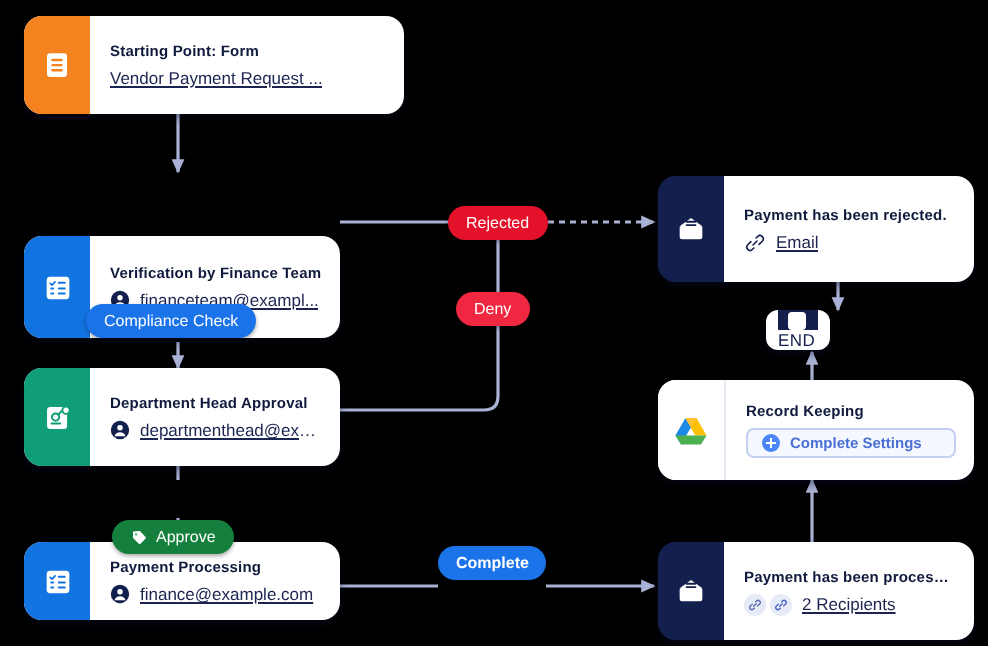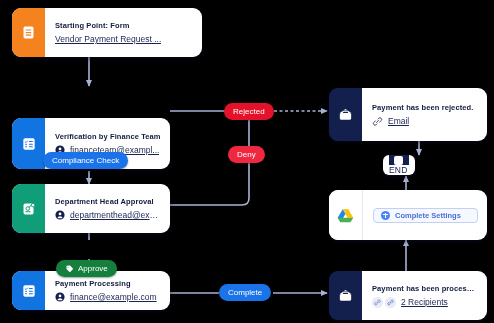--- a/index.html
+++ b/index.html
@@ -351,20 +351,21 @@
   <div class="node plain" style="left:329px;top:190px;width:158px;height:50px;">
     <div class="icon-pane">
       <svg width="17" height="15" viewBox="0 0 24 21">
         <path d="M8 1.5 L16 1.5 L23 13.6 L15 13.6 z" fill="#ffc107"></path>
         <path d="M8 1.5 L1 13.6 L5 20 L12 7.9 z" fill="#1e88e5"></path>
         <path d="M1 13.6 L23 13.6 L19 20 L5 20 z" fill="#4caf50"></path>
         <path d="M8 1.5 L16 1.5 L12 7.9 z" fill="#fbc02d"></path>
       </svg>
     </div>
     <div class="body">
+      <div class="title">Record Keeping</div>
       <div class="cs-btn">
         <span class="plus"></span>
         <span>Complete Settings</span>
       </div>
     </div>
   </div>
 
   <div class="pill pill-blue" style="left:43px;top:152px;">
     <span>Compliance Check</span>
   </div>
@@ -378,21 +379,21 @@
   </div>
 
   <div class="pill pill-green" style="left:56px;top:240px;">
     <svg width="9" height="9" viewBox="0 0 24 24">
       <path d="M4 13.2 L11.4 20.6 a2 2 0 0 0 2.9 0 l6.2 -6.2 a2 2 0 0 0 0 -2.9 L13.2 4 L4 4.6 z" fill="#ffffff"></path>
       <circle cx="8.1" cy="8.6" r="1.5" fill="#17b964"></circle>
     </svg>
     <span>Approve</span>
   </div>
 
-  <div class="pill pill-blue" style="left:219px;top:284px;">
+  <div class="pill pill-blue" style="left:219px;top:273px;font-weight:bold;">
     <span>Complete</span>
   </div>
 
   <div class="endbadge" style="left:383px;top:155px;">
     <span class="sq">
         <i></i>
       </span>
     <span class="lbl">END</span>
   </div>
 

